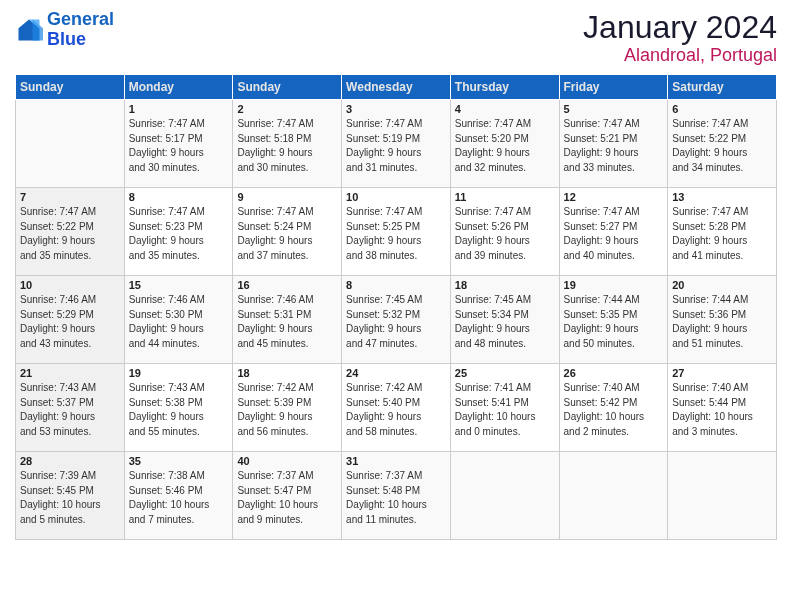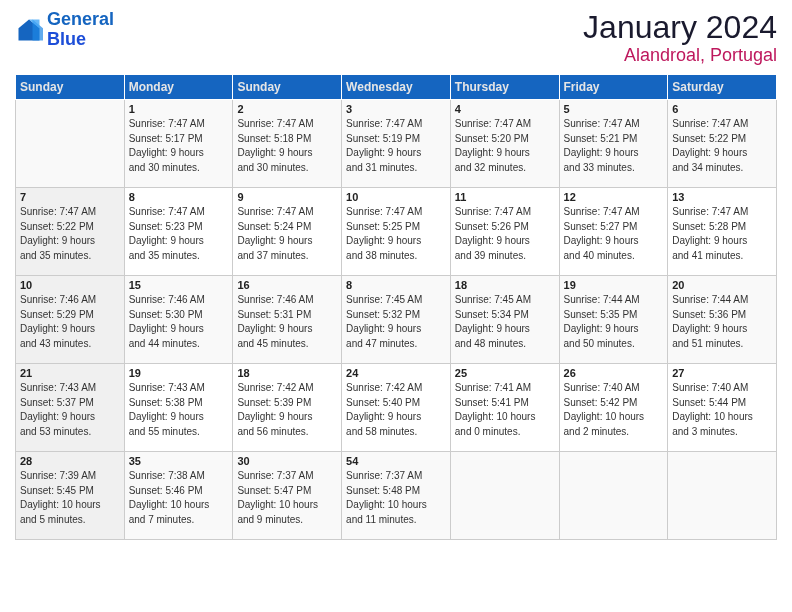--- a/index.html
+++ b/index.html
@@ -252,25 +252,25 @@
         <tr>
           <td>
             <span class="day-num">28</span>
             <div class="day-info">Sunrise: 7:39 AM<br>Sunset: 5:45 PM<br>Daylight: 10 hours<br>and 5 minutes.</div>
           </td>
           <td>
             <span class="day-num">35</span>
             <div class="day-info">Sunrise: 7:38 AM<br>Sunset: 5:46 PM<br>Daylight: 10 hours<br>and 7 minutes.</div>
           </td>
           <td>
-            <span class="day-num">30</span>
+            <span class="day-num">40</span>
             <div class="day-info">Sunrise: 7:37 AM<br>Sunset: 5:47 PM<br>Daylight: 10 hours<br>and 9 minutes.</div>
           </td>
           <td>
-            <span class="day-num">54</span>
+            <span class="day-num">31</span>
             <div class="day-info">Sunrise: 7:37 AM<br>Sunset: 5:48 PM<br>Daylight: 10 hours<br>and 11 minutes.</div>
           </td>
           <td class="empty-cell"></td>
           <td class="empty-cell"></td>
           <td class="empty-cell"></td>
         </tr>
       </tbody>
   </table>
 </div>
 

